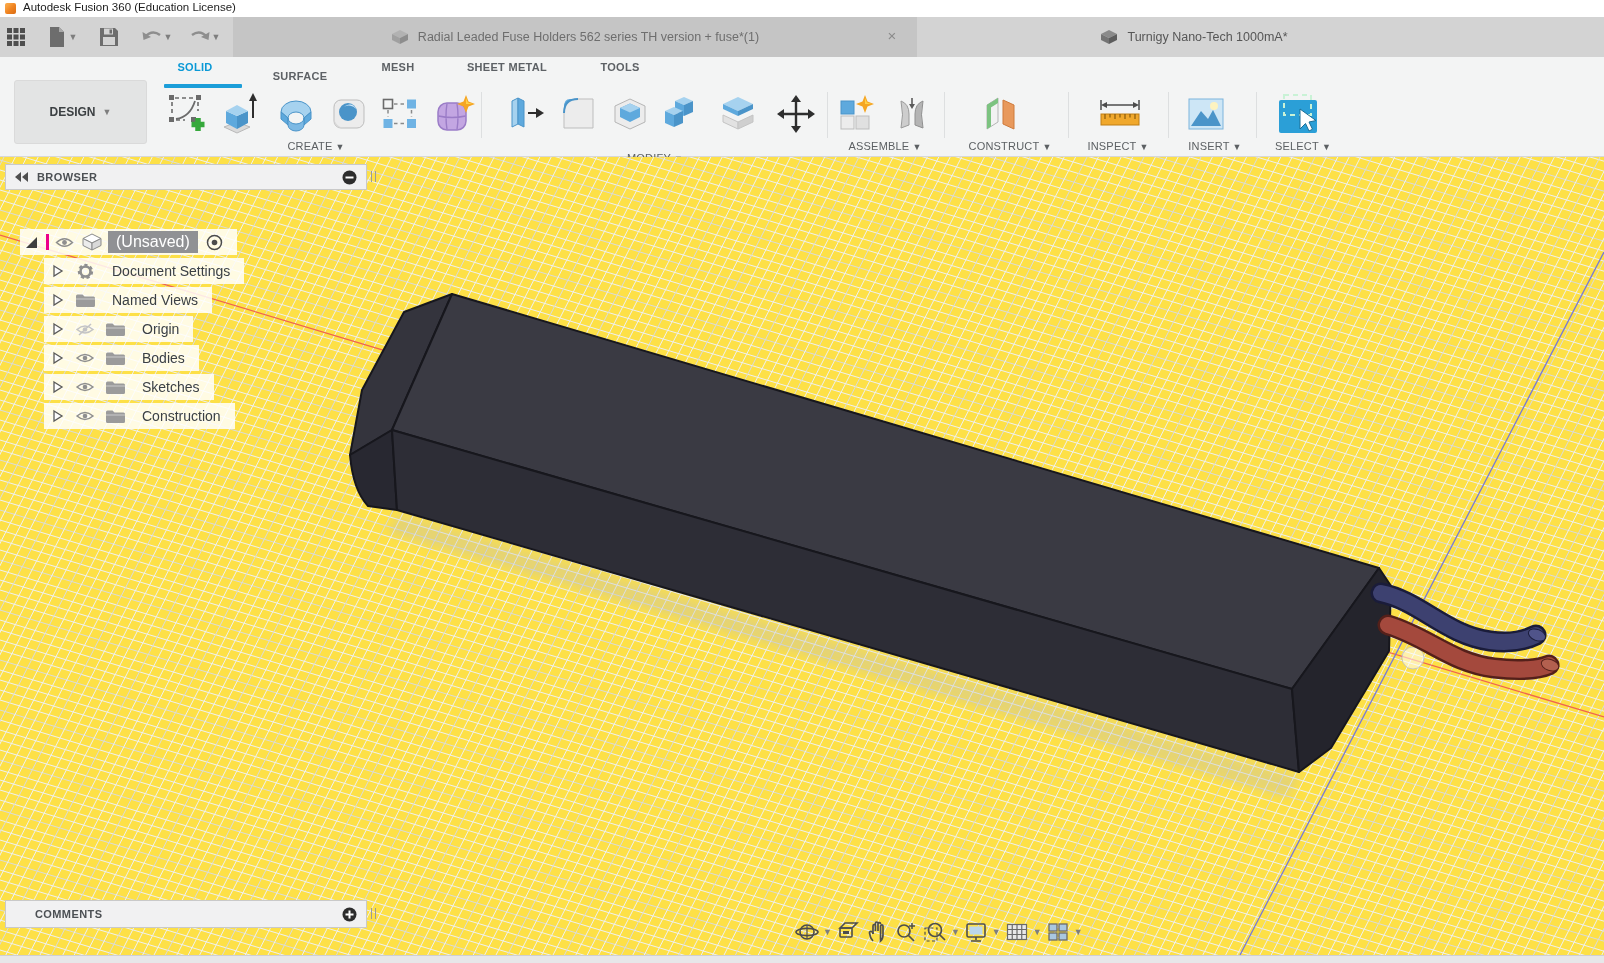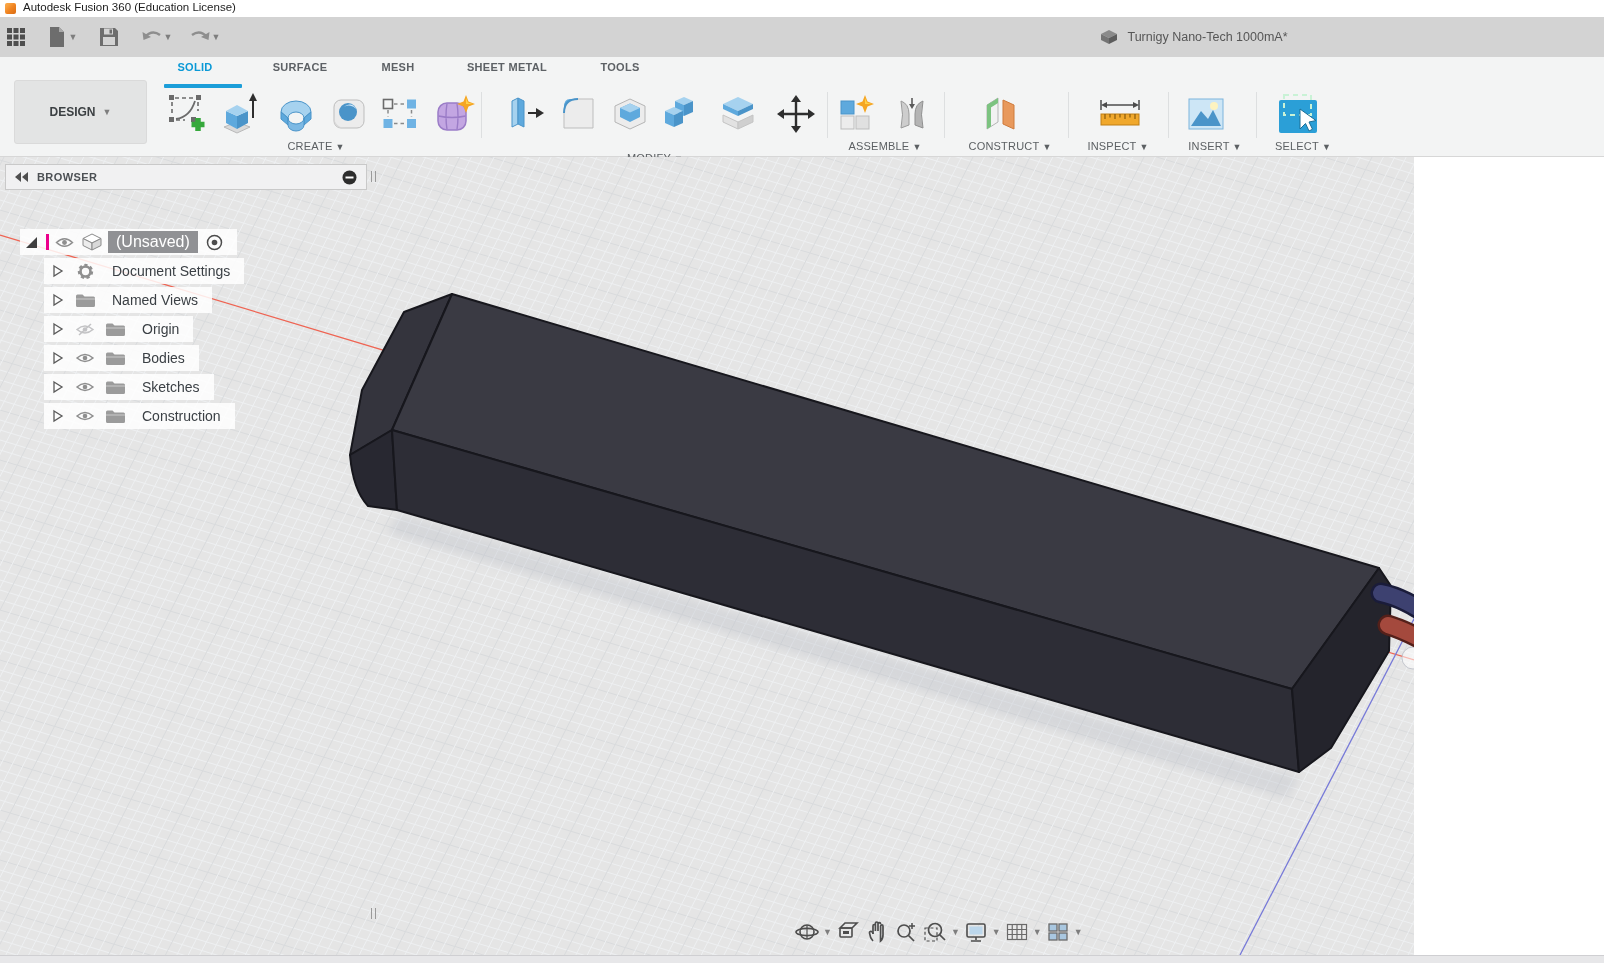--- a/index.html
+++ b/index.html
@@ -32,21 +32,21 @@
                 font-size:12px; font-weight:bold; color:#3c4043; }
   .rtab { position:absolute; top:4px; transform:translateX(-50%); font-size:11px; font-weight:bold; color:#5d6165; letter-spacing:.3px; }
   .rtab.active { color:#0a99d6; }
   .rtab-underline { position:absolute; left:164px; top:27px; width:78px; height:4px; background:#1b9ed9; border-radius:1px; }
   .tool { position:absolute; top:33px; width:48px; height:48px; display:flex; align-items:center; justify-content:center; }
   .grp-label { position:absolute; top:83px; transform:translateX(-50%); font-size:11px; color:#5c6063; letter-spacing:.2px; white-space:nowrap; }
   .grp-label .caret { color:#5c6063; margin-left:3px; }
   .rib-sep { position:absolute; top:35px; width:1px; height:46px; background:#dddfe0; }
 
   
-  .canvas { position:absolute; left:0; top:157px; width:1414px; height:798px; background:#e5e5e5; overflow:hidden; }
+  .canvas { position:absolute; left:0; top:157px; width:1604px; height:798px; background:#fde047; overflow:hidden; }
   .canvas svg.scene { position:absolute; left:0; top:0; }
 
   
   .panel-bar { position:absolute; height:26px; background:#f1f1f2; border:1px solid #c9c9c9; display:flex; align-items:center; padding:0 9px; }
   .panel-bar .ptitle { font-size:11px; font-weight:bold; color:#4c5054; letter-spacing:.4px; margin-left:8px; }
   .spacer { flex:1; }
   .grip { position:absolute; width:5px; height:11px; border-left:1px solid #9a9a9a; border-right:1px solid #9a9a9a; }
 
   .btree { position:absolute; left:14px; top:36px; }
   .brow { position:absolute; display:flex; align-items:center; background:rgba(255,255,255,.85); padding:0 14px 0 0; height:26px; width:max-content; }
@@ -116,39 +116,48 @@
       <svg width="22" height="16" viewBox="0 0 22 16">
         <path d="M18 8 Q11 0 3 6" fill="none" stroke="#8e8e8e" stroke-width="2.4"></path>
         <path d="M20.5 3 L19.5 11 L12 8 Z" fill="#8e8e8e"></path>
       </svg>
     </div>
     <div class="qat-btn" style="left:209px;width:14px;">
         <span class="caret">▼</span>
       </div>
   </div>
 
+  <div class="doc-tab inactive">
+    <svg width="18" height="16" viewBox="0 0 18 16">
+      <polygon points="9,1 17,5 9,9 1,5" fill="#b2b2b2"></polygon>
+      <polygon points="1,5 9,9 9,15 1,11" fill="#a0a0a0"></polygon>
+      <polygon points="17,5 9,9 9,15 17,11" fill="#8d8d8d"></polygon>
+    </svg>
+    <span class="title">Radial Leaded Fuse Holders 562 series TH version + fuse*(1)</span>
+    <span class="tab-close">×</span>
+  </div>
 
   <div class="doc-tab active">
     <svg width="18" height="16" viewBox="0 0 18 16">
       <polygon points="9,1 17,5 9,9 1,5" fill="#8a8a8a"></polygon>
       <polygon points="1,5 9,9 9,15 1,11" fill="#747474"></polygon>
       <polygon points="17,5 9,9 9,15 17,11" fill="#5d5d5d"></polygon>
     </svg>
     <span class="title">Turnigy Nano-Tech 1000mA*</span>
   </div>
 </div>
 
 <div class="ribbon">
   <div class="design-btn">
     <span>DESIGN</span>
     <span class="caret">▼</span>
   </div>
 
   <span class="rtab active" style="left:195px;">SOLID</span>
-  <span class="rtab" style="left:300px;">SURFACE</span>
+  <span class="rtab" style="left:300px;margin-top:9px;">SURFACE</span>
   <span class="rtab" style="left:398px;">MESH</span>
   <span class="rtab" style="left:507px;">SHEET METAL</span>
   <span class="rtab" style="left:620px;">TOOLS</span>
   <div class="rtab-underline"></div>
 
   <div class="tool" style="left:163px;">
     <svg width="40" height="42" viewBox="0 0 40 42">
       <path d="M8 5 H28 M5 9 V23 M31 9 V18 M9 27 H18" stroke="#6b6b6b" stroke-width="1.6" stroke-dasharray="4 3" fill="none"></path>
       <path d="M9 26 Q23 24 28 8" stroke="#6b6b6b" stroke-width="1.8" fill="none"></path>
       <rect x="2" y="2" width="5" height="5" fill="#6b6b6b"></rect>
@@ -812,20 +821,29 @@
       <span class="slot">
           <svg width="21" height="15" viewBox="0 0 21 15">
         <path d="M1 3 Q1 1.5 2.5 1.5 L7.5 1.5 L9.5 3.5 L18.5 3.5 Q20 3.5 20 5 L20 12.5 Q20 14 18.5 14 L2.5 14 Q1 14 1 12.5 Z" fill="#9b9b9b"></path>
         <rect x="1" y="5" width="19" height="2" fill="#b3b3b3"></rect>
       </svg>
         </span>
       <span class="lbl">Construction</span>
     </div>
   </div>
 
+  <div class="panel-bar" style="left:5px; top:743px; width:362px; height:28px;">
+    <span class="ptitle" style="margin-left:20px;">COMMENTS</span>
+    <span class="spacer"></span>
+    <svg width="15" height="15" viewBox="0 0 15 15">
+      <circle cx="7.5" cy="7.5" r="7" fill="#2d2d2d"></circle>
+        <rect x="3.5" y="6.5" width="8" height="2" fill="#fff"></rect>
+        <rect x="6.5" y="3.5" width="2" height="8" fill="#fff"></rect>
+    </svg>
+  </div>
   <div class="grip" style="left:371px; top:751px;"></div>
 
   <div class="navbar">
     <div class="nav-btn">
       <svg width="24" height="24" viewBox="0 0 24 24" fill="none" stroke="#4d4d4d" stroke-width="1.6">
         <circle cx="12" cy="12" r="7"></circle>
         <ellipse cx="12" cy="12" rx="11" ry="3.6"></ellipse>
         <path d="M12 5 V19" stroke-width="1.2"></path>
       </svg>
     </div>

